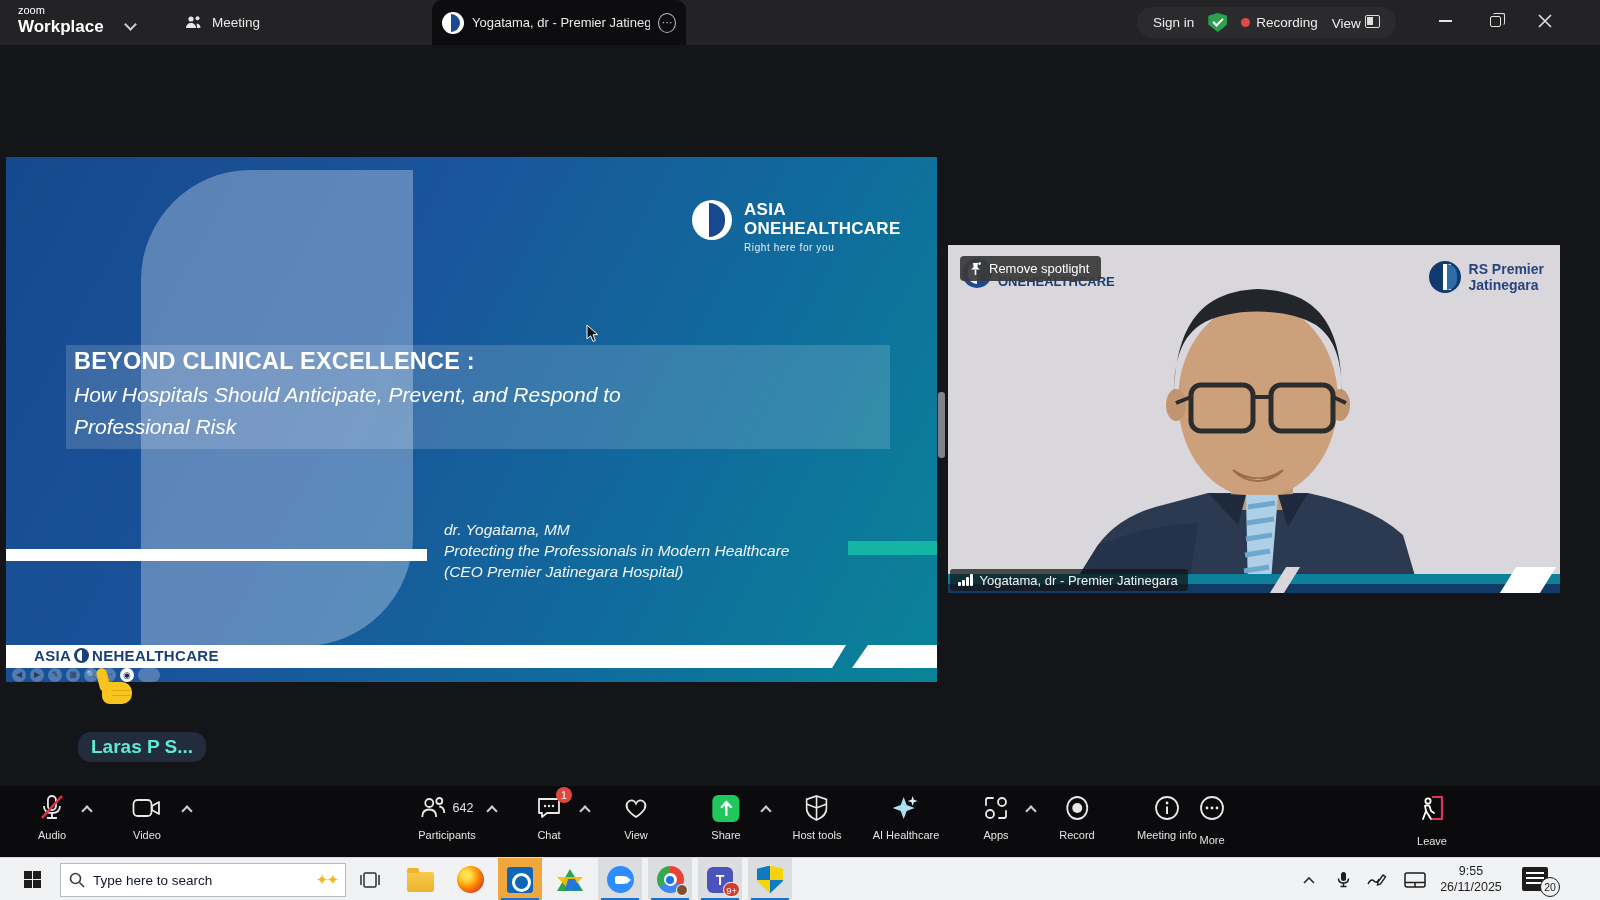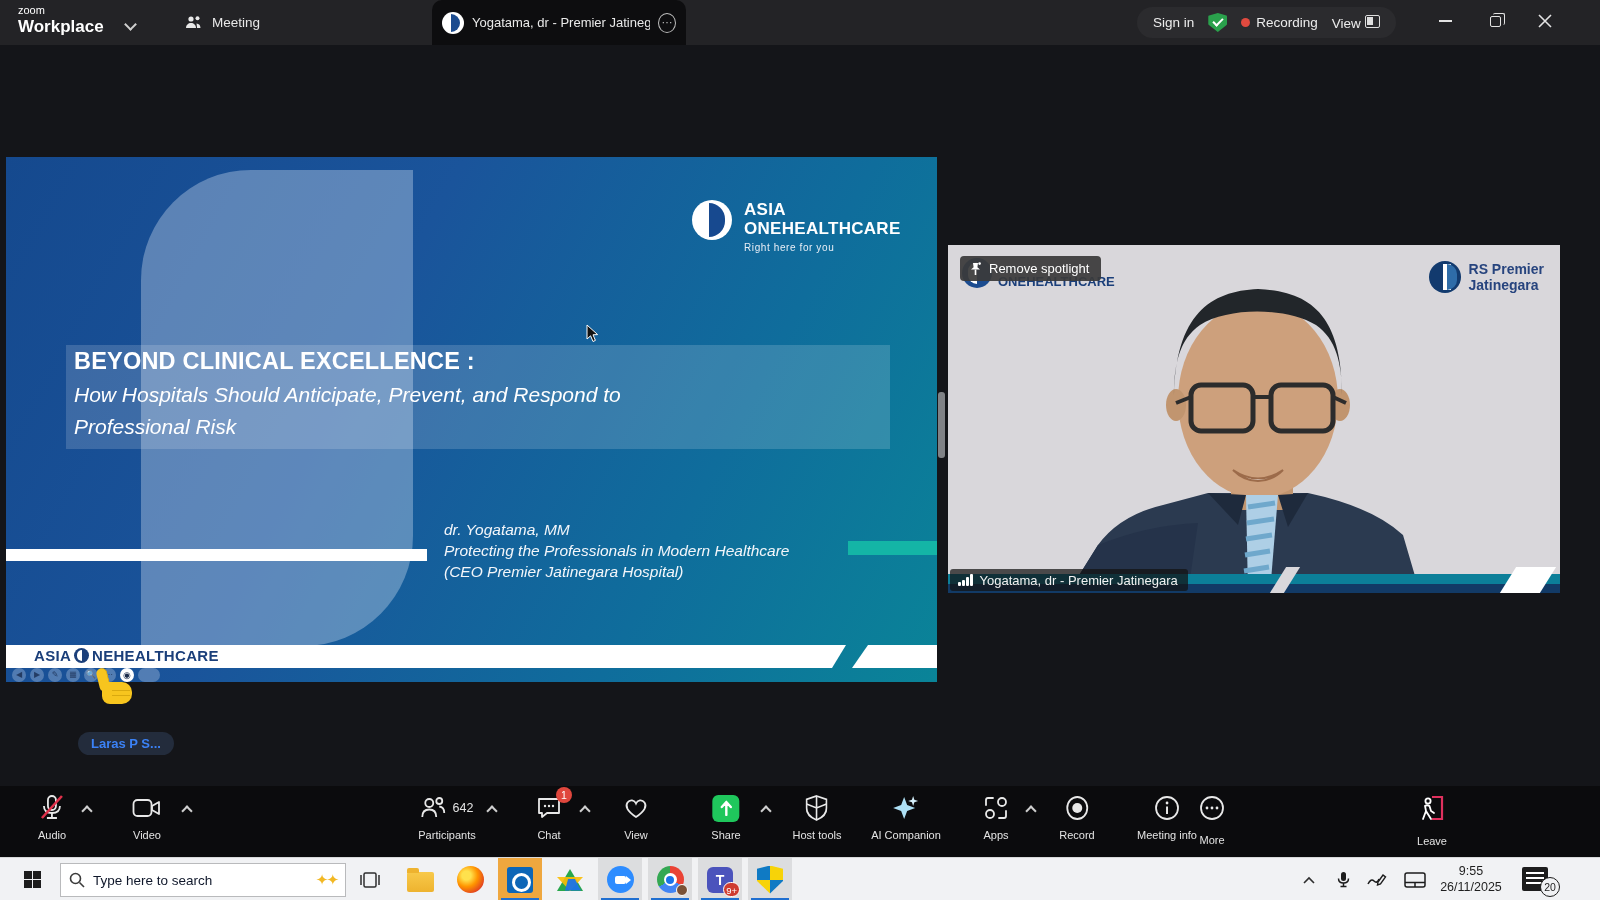--- a/index.html
+++ b/index.html
@@ -59,21 +59,21 @@
   .ssc.cam { background:#fff; color:#1a2b4a; font-size:9px; }
   .ssc.wide { width:22px; border-radius:7px; }
   .cursor { position:absolute; left:579px; top:167px; }
 
   
   .reaction { position:absolute; left:78px; top:668px; width:160px; }
   .thumb { position:relative; width:36px; height:38px; margin-left:20px; }
   .thumb .fist { position:absolute; left:4px; top:14px; width:30px; height:22px; background:#f7c51e; border-radius:6px 10px 10px 8px; }
   .thumb .up { position:absolute; left:0px; top:0px; width:11px; height:24px; background:#f7c51e; border-radius:6px; transform:rotate(-14deg); border-right:1px solid #d9a90f; }
   .thumb .lines { position:absolute; left:14px; top:18px; width:18px; height:14px; background:repeating-linear-gradient(to bottom,transparent 0 4px,#d9a90f 4px 5px); }
-  .sender-pill { margin-top:26px; display:inline-block; background:#232c3c; color:#3b82f6; font-size:13px; font-weight:bold; padding:4px 13px; border-radius:13px; }
+  .sender-pill { margin-top:26px; display:inline-block; background:#232c3c; color:#5eead4; font-size:19px; font-weight:bold; padding:4px 13px; border-radius:13px; }
 
   
   .divider { position:absolute; left:938px; top:392px; width:7px; height:66px; background:#808286; border-radius:3px; }
 
   
   .vtile { position:absolute; left:948px; top:245px; width:612px; height:348px; background:#d9d7db; overflow:hidden; }
   .v-aoh { position:absolute; left:14px; top:13px; display:flex; gap:6px; align-items:flex-start; }
   .v-aoh .mk { width:30px; height:30px; border-radius:50%; background:#1b4b8f; position:relative; overflow:hidden; }
   .v-aoh .mk:before { content:""; position:absolute; left:6px; top:4px; width:9px; height:22px; background:#fff; border-radius:9px 0 0 9px; }
   .v-aoh .tx { color:#1b3f7a; font-weight:bold; line-height:12px; padding-top:6px; }
@@ -405,21 +405,21 @@
       <span class="lbl">Host tools</span>
     </div>
 
     <div class="titem" style="left:906px;">
       <span class="icon28">
         <svg width="28" height="28" viewBox="0 0 28 28">
             <path d="M12 3 L15 11 L23 14 L15 17 L12 25 L9 17 L1 14 L9 11 Z" fill="#aee0f5"></path>
             <path d="M21 2 L22.2 5.8 L26 7 L22.2 8.2 L21 12 L19.8 8.2 L16 7 L19.8 5.8 Z" fill="#d6f0fb"></path>
           </svg>
       </span>
-      <span class="lbl">AI Companion</span>
+      <span class="lbl">AI Healthcare</span>
     </div>
 
     <div class="titem" style="left:996px;">
       <span class="icon28">
         <svg width="26" height="26" viewBox="0 0 26 26">
             <path d="M10 3 L5 3 Q3 3 3 5 L3 10" fill="none" stroke="#e8e8e8" stroke-width="1.8" stroke-linecap="round"></path>
             <circle cx="19" cy="7" r="4" fill="none" stroke="#e8e8e8" stroke-width="1.8"></circle>
             <circle cx="7" cy="19" r="4" fill="none" stroke="#e8e8e8" stroke-width="1.8"></circle>
             <path d="M16 23 L21 23 Q23 23 23 21 L23 16" fill="none" stroke="#e8e8e8" stroke-width="1.8" stroke-linecap="round"></path>
           </svg>

